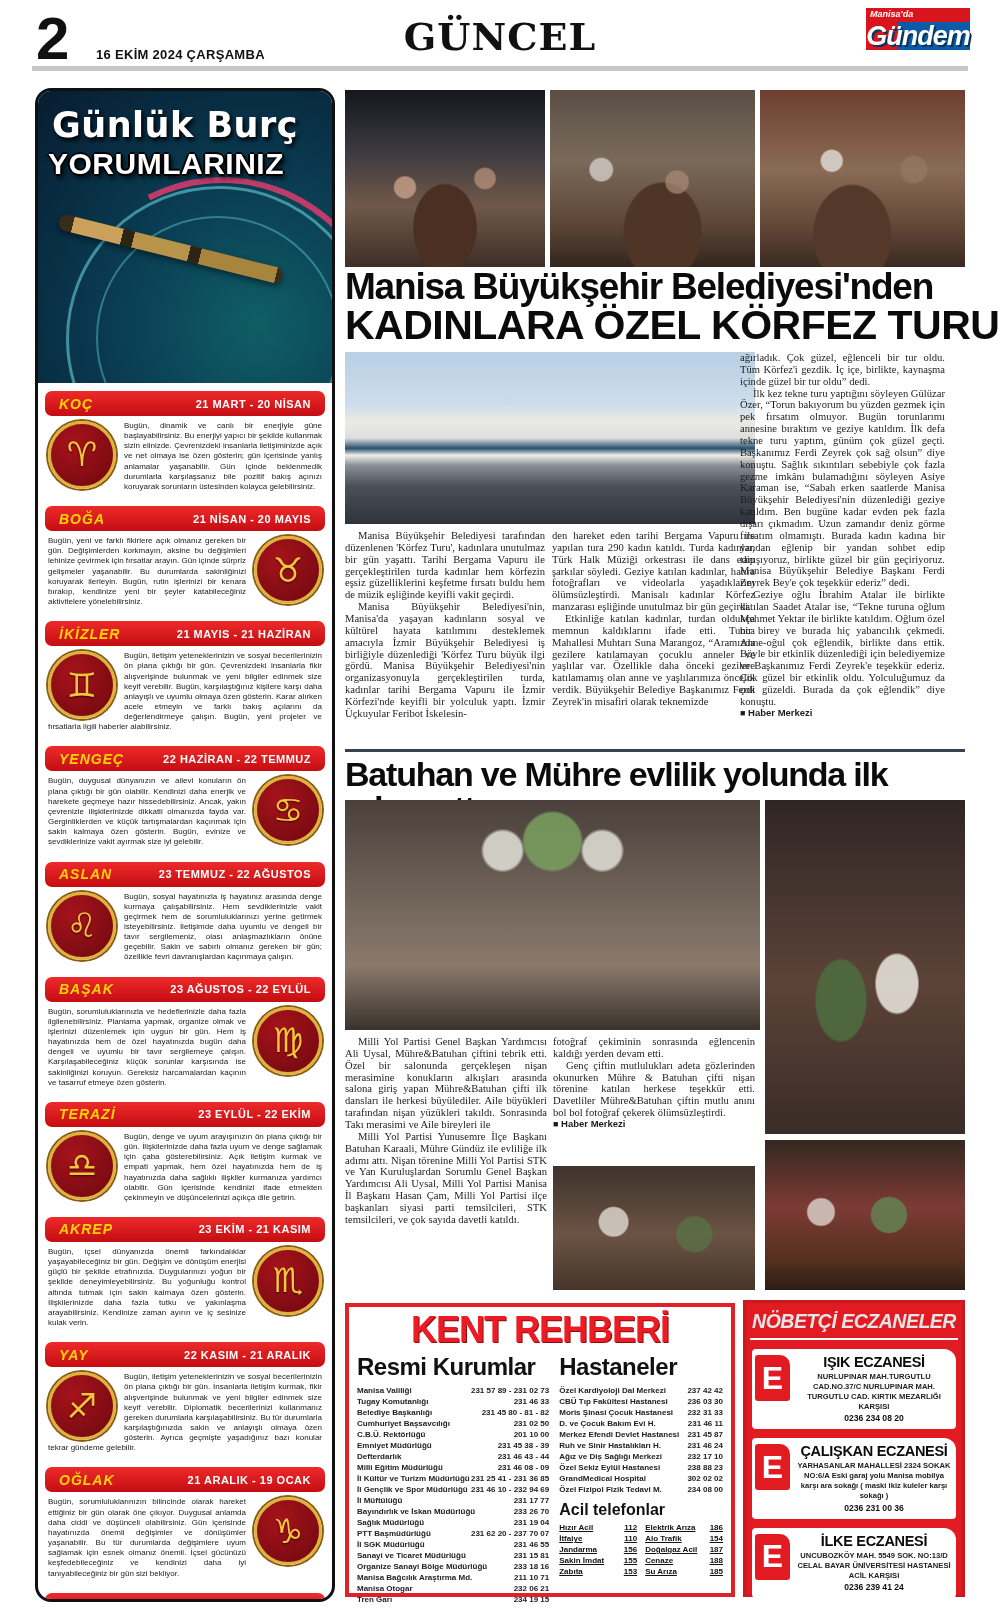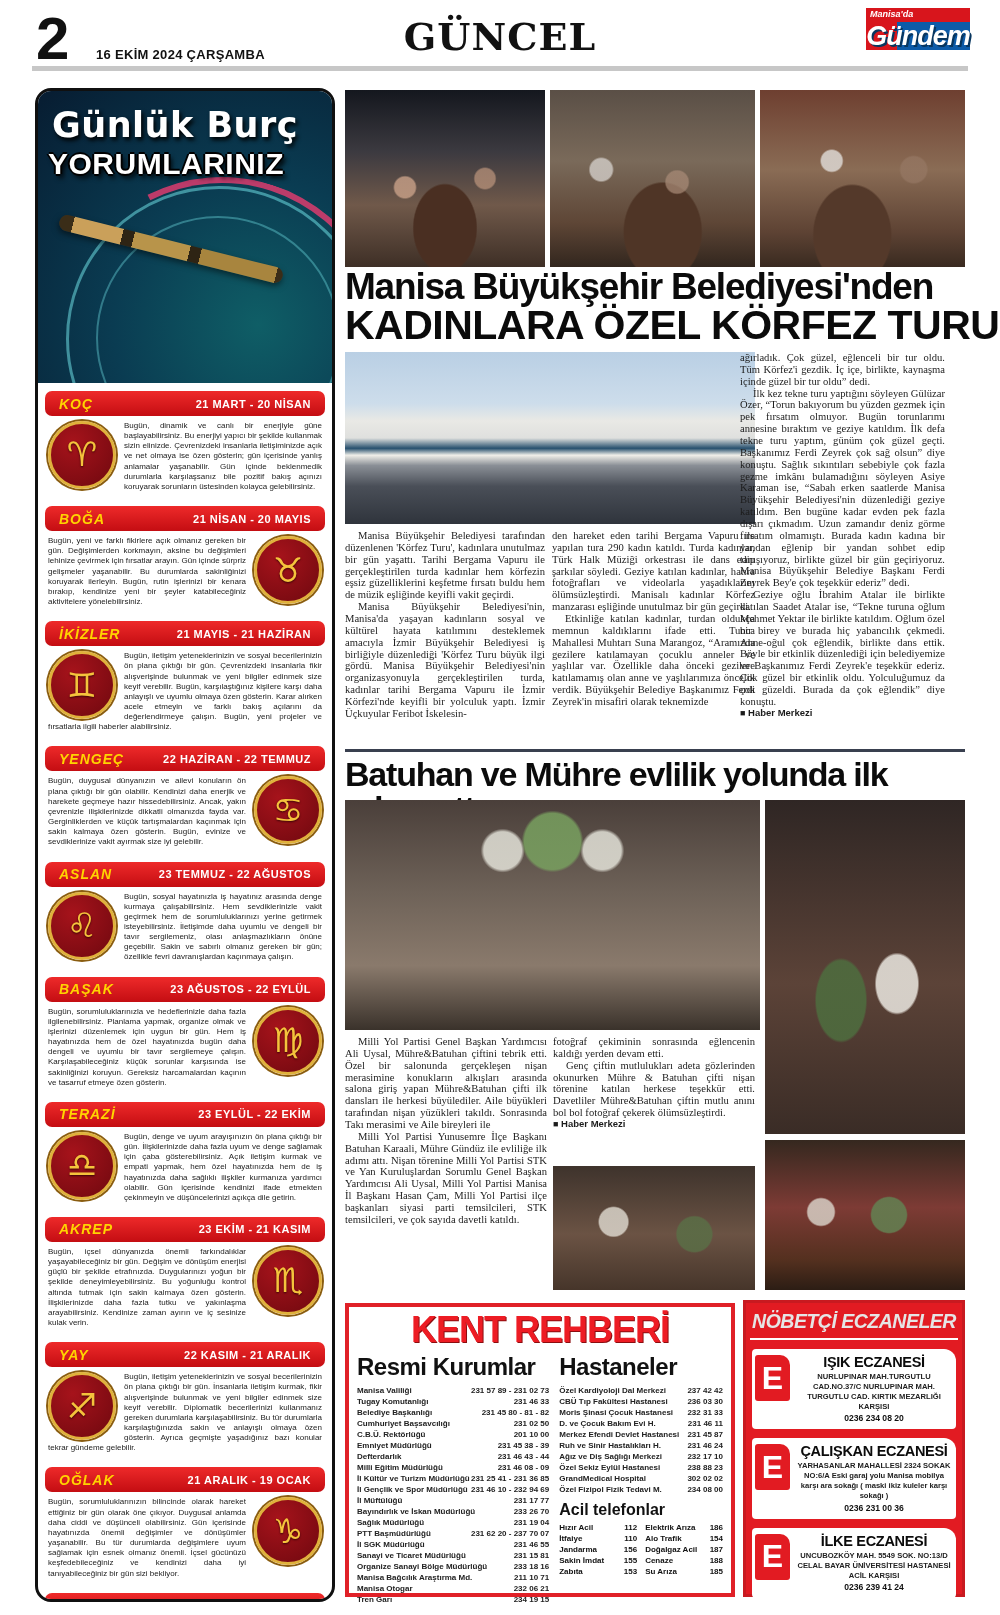--- a/index.html
+++ b/index.html
@@ -112,21 +112,21 @@
               text-shadow:1px 1px 0 #8c0d10;}
   .kent-cols{display:flex;gap:10px;}
   .kent-col1{width:54%;}
   .kent-col2{width:46%;}
   .kent-h{font-weight:bold;font-size:24px;letter-spacing:-.5px;margin:2px 0 4px;}
   .dir-row{display:flex;justify-content:space-between;font-weight:bold;font-size:8px;line-height:11px;
            white-space:nowrap;color:#222;}
   .dir-phone{text-align:right;}
   .acil-h{font-weight:bold;font-size:16px;margin:6px 0 3px;}
   .acil-cols{display:flex;gap:8px;}
-  .acil-col{flex:1;}
+  .acil-col{flex:1;text-decoration:underline;}
   .acil-row{display:flex;justify-content:space-between;font-weight:bold;font-size:8px;line-height:11px;}
 
   
   .ecz{left:743px;top:1300px;width:222px;height:297px;border:3px solid #c81a20;box-sizing:border-box;
        background:#e21b22;padding:4px;}
   .ecz-title{color:#e5e5e5;font-weight:bold;font-style:italic;font-size:19.5px;text-align:center;
              letter-spacing:-.5px;padding:3px 0 5px;border-bottom:2px solid #fff;}
   .pharm{position:relative;background:#fff;border-radius:4px 12px 4px 4px;margin:9px 2px 0;
          padding:5px 4px 6px 44px;min-height:58px;}
   .pharm-e{position:absolute;left:3px;top:6px;width:35px;height:46px;background:#e21b22;color:#fff;

